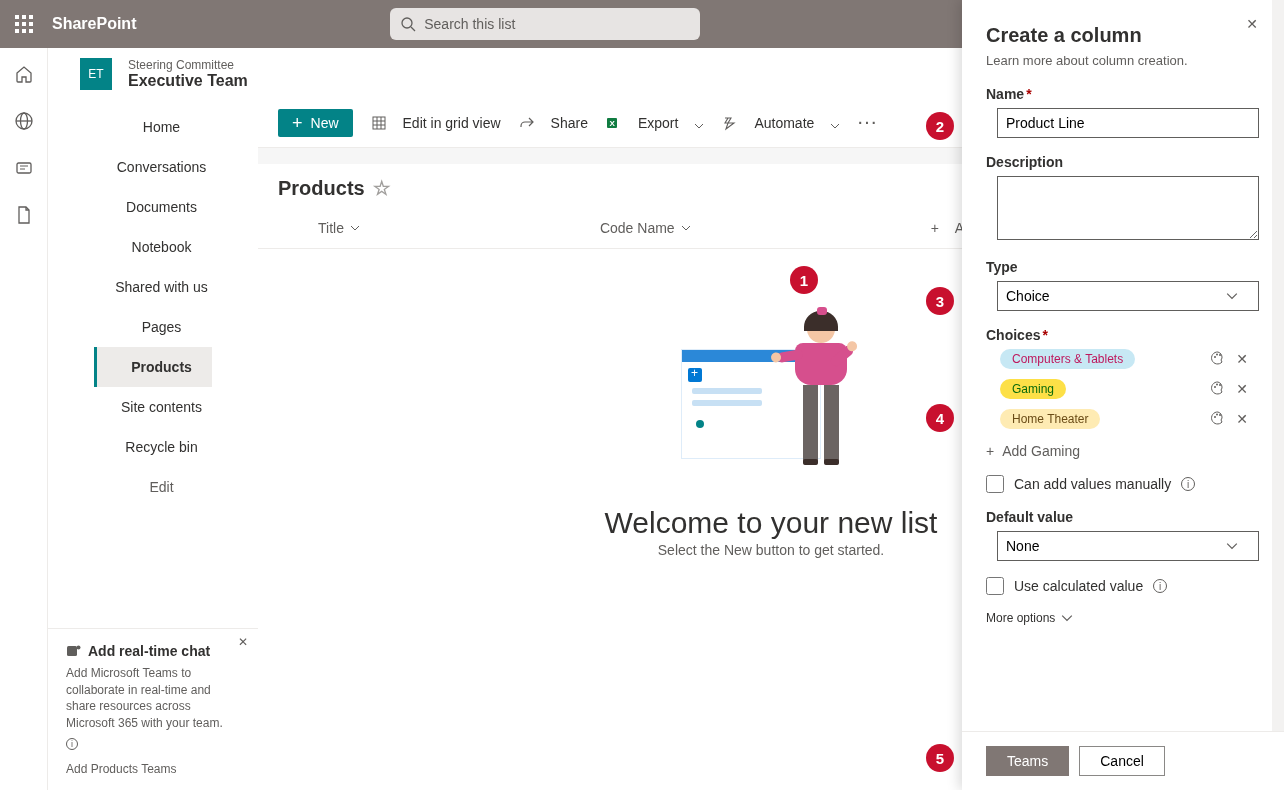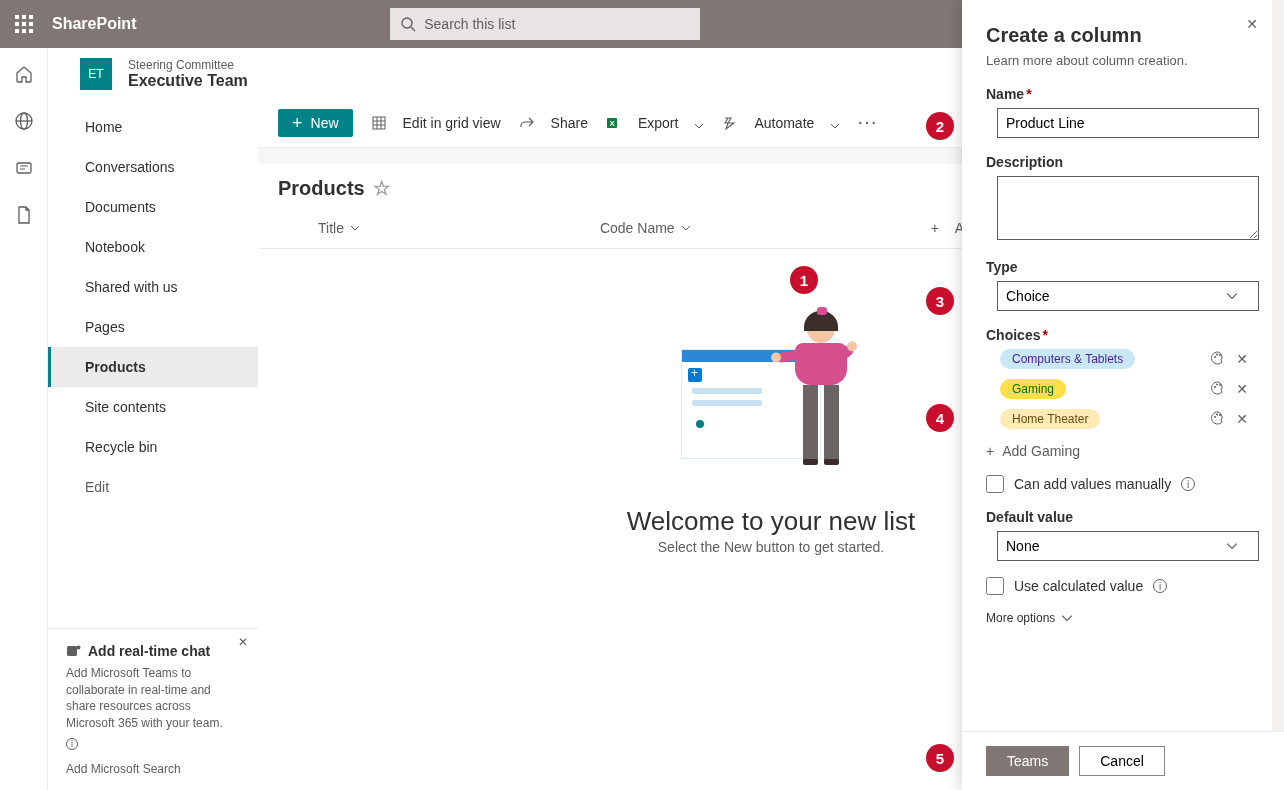--- a/index.html
+++ b/index.html
@@ -2,70 +2,70 @@
 <html><head>
 <meta charset="utf-8">
 <style>
   * { box-sizing: border-box; margin: 0; padding: 0; }
   body { font-family: "Segoe UI", Arial, sans-serif; font-size: 14px; color: #323130; background: #fff; width: 1284px; height: 790px; overflow: hidden; position: relative; }
   .topbar { height: 48px; background: #807774; display: flex; align-items: center; color: #fff; }
   .waffle { width: 48px; height: 48px; display: flex; align-items: center; justify-content: center; cursor: pointer; }
   .waffle-grid { display: grid; grid-template-columns: repeat(3,4px); grid-template-rows: repeat(3,4px); gap: 3px; }
   .waffle-grid span { background: #fff; width: 4px; height: 4px; }
   .brand { font-size: 16px; font-weight: 600; margin-left: 4px; }
-  .searchbox { margin-left: auto; margin-right: auto; width: 310px; height: 32px; background: #e7e4e3; border-radius: 0; display: flex; align-items: center; padding: 0 10px; color: #605e5c; }
+  .searchbox { margin-left: auto; margin-right: auto; width: 310px; height: 32px; background: #e7e4e3; border-radius: 6px; display: flex; align-items: center; padding: 0 10px; color: #605e5c; }
   .searchbox svg { margin-right: 8px; }
   .layout { display: flex; height: calc(100% - 48px); }
   .leftrail { width: 48px; border-right: 1px solid #edebe9; display: flex; flex-direction: column; align-items: center; padding-top: 16px; gap: 24px; color: #605e5c; }
   .leftrail .icon { cursor: pointer; }
   .main { flex: 1; display: flex; flex-direction: column; }
   .header { padding: 10px 20px 8px 32px; display: flex; align-items: center; border-bottom: 1px solid transparent; }
   .site-tile { width: 32px; height: 32px; background: #038387; color: #fff; font-size: 12px; display: flex; align-items: center; justify-content: center; margin-right: 16px; }
   .site-meta .parent { font-size: 12px; color: #605e5c; }
   .site-meta .title { font-size: 16px; font-weight: 600; }
   .content { display: flex; flex: 1; min-height: 0; }
-  .nav { width: 210px; padding-top: 8px; display: flex; flex-direction: column; }
+  .nav { width: 210px; padding-top: 8px; display: flex; flex-direction: column; align-items: center; }
   .nav-item { padding: 12px 20px 12px 34px; cursor: pointer; color: #323130; border-left: 3px solid transparent; }
   .nav-item.selected { border-left-color: #038387; font-weight: 600; background: #edebe9; }
   .nav-item.edit { color: #605e5c; }
   .teams-promo { border-top: 1px solid #edebe9; padding: 14px 18px; font-size: 12px; color: #605e5c; position: relative; margin-top: auto; }
   .teams-promo .ttitle { font-weight: 600; color: #323130; display: inline-flex; align-items: center; gap: 6px; font-size: 14px; margin-bottom: 6px;}
   .teams-promo .close { position: absolute; top: 6px; right: 10px; color: #605e5c; cursor: pointer; }
   .teams-promo .link { margin-top: 12px; color: #605e5c; }
   .listarea { flex: 1; background: #f6f6f6; padding-left: 0; display: flex; flex-direction: column; }
   .cmdbar { background: #fff; display: flex; align-items: center; gap: 18px; padding: 10px 18px 10px 20px; border-bottom: 1px solid #edebe9; }
   .btn-new { background: #038387; color: #fff; padding: 6px 14px; display: flex; align-items: center; gap: 8px; border-radius: 2px; cursor: pointer; }
   .cmd { display: flex; align-items: flex-end; gap: 16px; color: #323130; cursor: pointer; }
   .cmd svg, .cmd .glyph { color: #605e5c; }
   .ellipsis { color: #605e5c; cursor: pointer; letter-spacing: 2px; font-weight: bold; }
   .listbody { background: #fff; margin: 16px 0 0 0; flex: 1; padding: 12px 0 0 0; overflow: auto; }
   .list-title { font-size: 20px; font-weight: 600; padding: 0 0 20px 20px; display: flex; align-items: center; gap: 8px; }
   .star { color: #a19f9d; cursor: pointer; }
   .colhdr { display: flex; padding: 0 0 12px 60px; color: #605e5c; gap: 240px; border-bottom: 1px solid #edebe9; font-size: 14px; }
   .colhdr .col { display: flex; align-items: center; gap: 6px; cursor: pointer; }
   .empty { text-align: center; padding: 60px 0; color: #605e5c; }
-  .empty .big { font-size: 26px; color: #323130; margin-top: 24px; }
+  .empty .big { font-size: 30px; color: #323130; margin-top: 24px; }
   .empty .sub { margin-top: 2px; }
   .panel { position: absolute; right: 0; top: 0; bottom: 0; width: 322px; background: #fff; box-shadow: -3px 0 12px rgba(0,0,0,.15); display: flex; flex-direction: column; }
   .panel-body { flex: 1; overflow-y: auto; padding: 24px 24px 10px 24px; border-right: 12px solid #f3f2f1;}
   .panel h1 { font-size: 20px; font-weight: 600; }
   .panel .learn { color: #605e5c; font-size: 13px; margin: 6px 0 18px; cursor: pointer; }
   .panel .close-x { position: absolute; top: 16px; right: 26px; color: #605e5c; cursor: pointer; font-size: 14px;}
   .field { margin-bottom: 16px; }
   .field label { font-weight: 600; display: block; margin-bottom: 6px; font-size: 14px;}
   .req { color: #a80000; margin-left: 2px; }
   .txt { width: 100%; border: 1px solid #605e5c; padding: 6px 8px; font-size: 14px; font-family: inherit; margin-left: 11px; }
   textarea.txt { height: 64px; resize: vertical; }
   .select { position: relative; }
   .select .txt { cursor: pointer; }
   .select .chev { position: absolute; right: 10px; top: 8px; color: #605e5c; pointer-events: none; }
   .choices { display: flex; flex-direction: column; gap: 10px; margin-top: 6px;}
   .choice-row { display: flex; align-items: center; gap: 10px; padding-left:14px;}
   .pill { padding: 3px 12px; border-radius: 14px; font-size: 12px; }
-  .pill.blue { background: #c7e8f4; color: #4c1d95; }
+  .pill.blue { background: #c7e8f4; color: #be185d; }
   .pill.green { background: #fde047; color: #0b6a0b; }
   .pill.yellow { background: #feebb3; color: #6a4b16; }
   .choice-row .spacer { flex: 1; }
   .iconbtn { color: #605e5c; cursor: pointer; }
   .addchoice { color: #605e5c; margin: 14px 0 16px; display:flex; align-items:center; gap:8px; cursor:pointer;}
   .chk { display: flex; align-items: center; gap: 10px; margin-bottom: 16px; }
   .chk input { width: 18px; height: 18px; }
   .more { display: flex; align-items:center; gap:6px; cursor:pointer; font-size:12px; margin-top:6px;}
   .panel-footer { padding: 14px 24px; display: flex; gap: 10px; border-top: 1px solid #edebe9; }
   .btn { padding: 6px 20px; border: 1px solid #8a8886; background:#fff; cursor: pointer; font-size:14px;}
@@ -170,21 +170,21 @@
           <div class="close">✕</div>
           <div class="ttitle">
             <svg width="16" height="16" viewBox="0 0 16 16">
                 <rect x="1" y="3" width="10" height="10" rx="1.5" fill="#605e5c"></rect>
                 <circle cx="12.5" cy="4.5" r="2" fill="#605e5c"></circle>
               </svg>
             <span>Add real-time chat</span>
           </div>
           <div style="line-height:1.4">Add Microsoft Teams to collaborate in real-time and share resources across Microsoft 365 with your team.</div>
           <div style="margin-top:4px;"><span style="color:#605e5c;border:1px solid #605e5c;border-radius:50%;width:12px;height:12px;display:inline-flex;align-items:center;justify-content:center;font-size:9px;">i</span></div>
-          <div class="link">Add Microsoft Search</div>
+          <div class="link">Add Products Teams</div>
         </div>
       </div>
 
       <div class="listarea">
         <div class="cmdbar">
           <div class="btn-new">
             <span style="font-size:18px;line-height:14px;">+</span>
             <span>New</span>
           </div>
           <div class="cmd">

